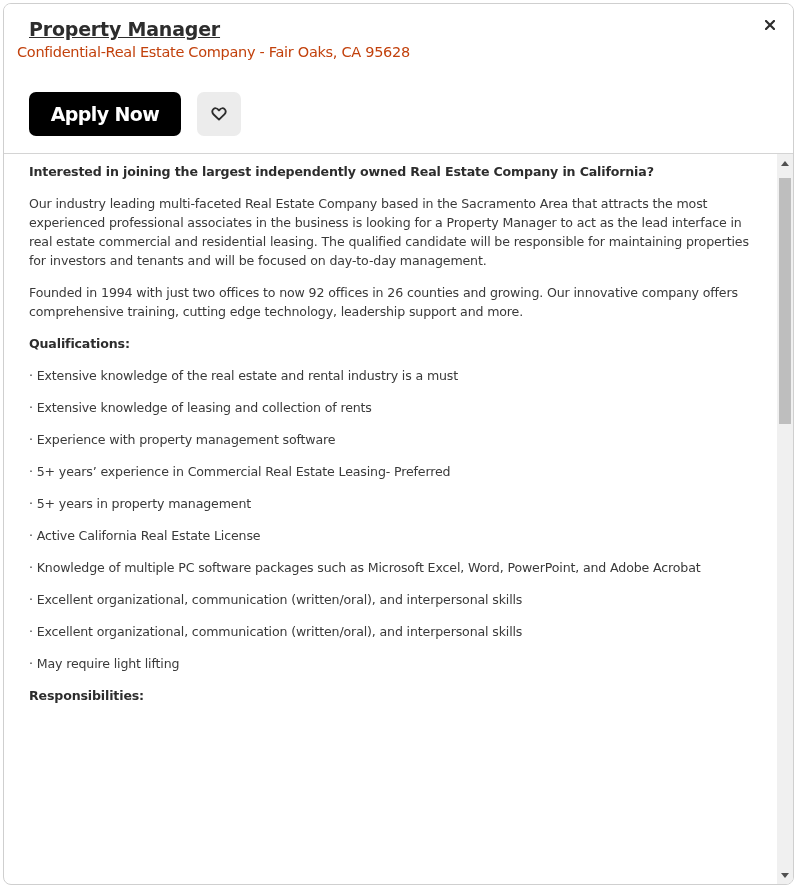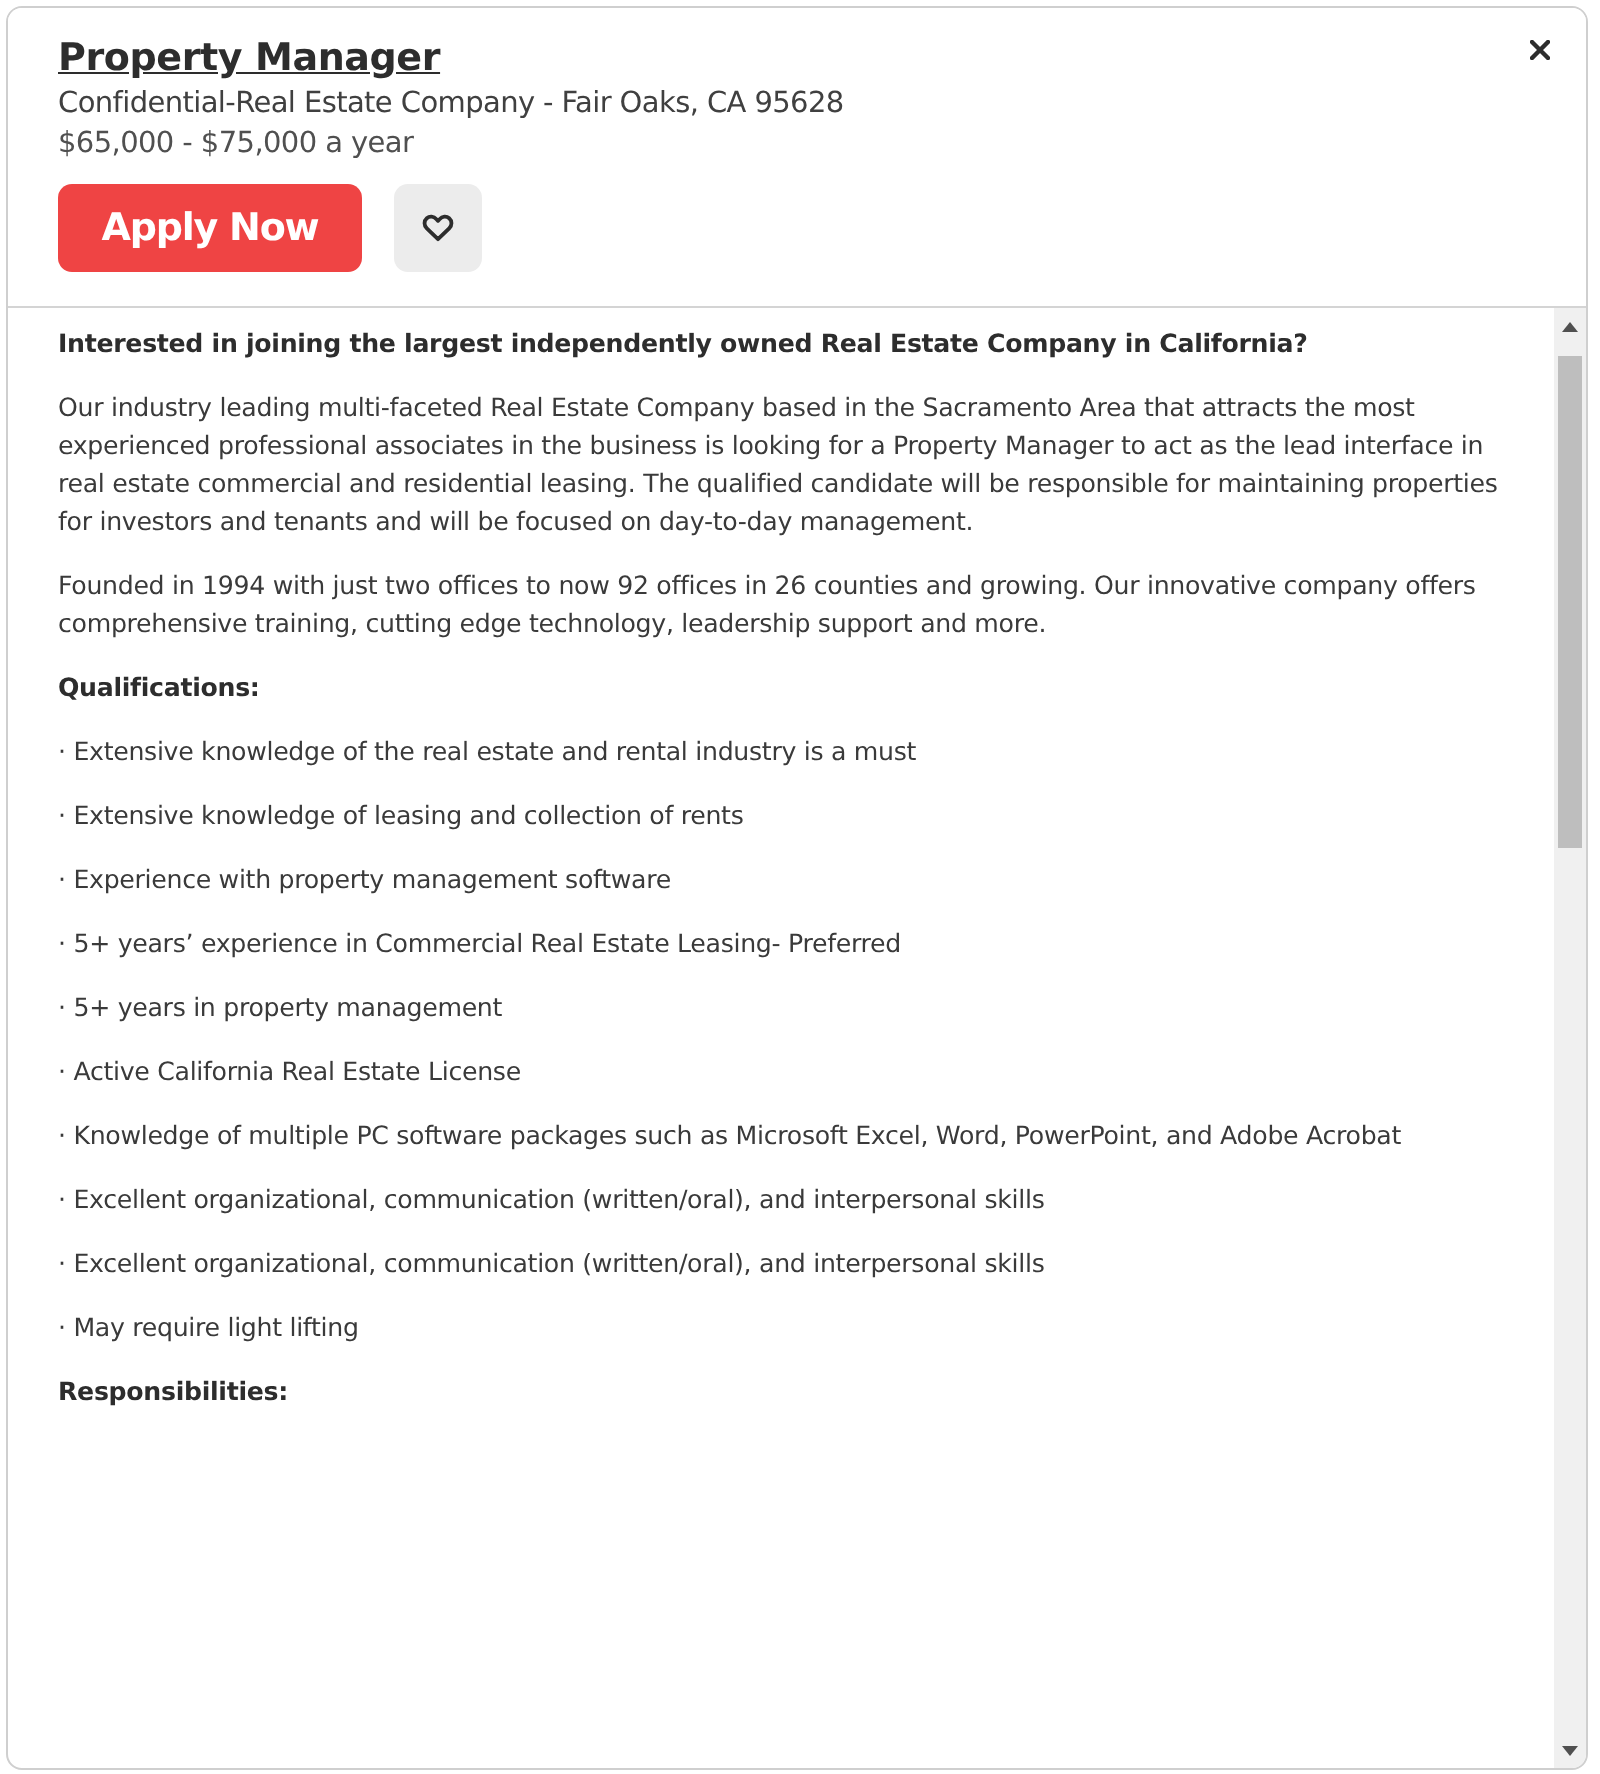--- a/index.html
+++ b/index.html
@@ -3,24 +3,24 @@
 <meta charset="utf-8">
 <style>
   html, body { margin:0; padding:0; background:#ffffff; }
   body { width:800px; height:887px; position:relative; overflow:hidden;
          font-family:"DejaVu Sans", "Liberation Sans", sans-serif; color:#2d2d2d; }
   .card { position:absolute; left:3px; top:3px; width:789px; height:880px;
           border:1px solid #cfcfcf; border-radius:8px; background:#fff; overflow:hidden; }
   .header { position:absolute; left:0; top:0; width:789px; height:149px;
             border-bottom:1px solid #d4d4d4; background:#fff; }
   .title { position:absolute; left:25px; top:14px; font-size:19px; font-weight:bold; color:#2d2d2d; letter-spacing:-0.2px;text-decoration:underline; }
-  .company { position:absolute; left:25px; top:40px; font-size:14.5px; color:#404040; letter-spacing:-0.3px; }
+  .company { position:absolute; left:13px; top:40px; font-size:14.5px; color:#c2410c; letter-spacing:-0.3px; }
   .salary { position:absolute; left:25px; top:60px; font-size:14.5px; color:#505050; letter-spacing:-0.3px; }
   .apply-btn { position:absolute; left:25px; top:88px; width:152px; height:44px;
-               background:#ef4444; color:#fff; border:none; border-radius:7px;
+               background:#000000; color:#fff; border:none; border-radius:7px;
                font-family:"DejaVu Sans", sans-serif; font-size:19px; font-weight:bold;
                letter-spacing:-0.6px; display:flex; align-items:center; justify-content:center; cursor:pointer; }
   .save-btn { position:absolute; left:193px; top:88px; width:44px; height:44px;
               background:#ececec; border:none; border-radius:7px; display:flex;
               align-items:center; justify-content:center; cursor:pointer; }
   .close-btn { position:absolute; left:757px; top:12px; width:18px; height:18px;
                display:flex; align-items:center; justify-content:center; cursor:pointer; }
   .scroll-area { position:absolute; left:0; top:150px; width:789px; height:730px; overflow:hidden; }
   .content { position:absolute; left:25px; top:8px; width:722px; font-size:12.6px; line-height:19px;
              color:#3a3a3a; letter-spacing:-0.15px; }
@@ -31,21 +31,20 @@
   .sb-down { position:absolute; left:0; bottom:2px; width:16px; height:14px; display:flex; align-items:center; justify-content:center; }
   .sb-thumb { position:absolute; left:2px; top:24px; width:12px; height:246px; background:#bebebe; }
 </style>
 </head>
 <body>
 
 <div class="card">
   <div class="header">
     <div class="title">Property Manager</div>
     <div class="company">Confidential-Real Estate Company - Fair Oaks, CA 95628</div>
-    <div class="salary">$65,000 - $75,000 a year</div>
     <button class="apply-btn">Apply Now</button>
     <button class="save-btn">
       <span style="display:flex;">
         <svg width="16" height="14" viewBox="0 0 16 14">
           <path d="M8 12.6 L2.4 7.2 C0.9 5.7 0.9 3.4 2.4 2.1 C3.8 0.9 5.9 1.1 7.1 2.5 L8 3.4 L8.9 2.5 C10.1 1.1 12.2 0.9 13.6 2.1 C15.1 3.4 15.1 5.7 13.6 7.2 Z" fill="none" stroke="#2d2d2d" stroke-width="1.9" stroke-linejoin="round"></path>
         </svg>
       </span>
     </button>
     <div class="close-btn">
       <span style="display:flex;">

